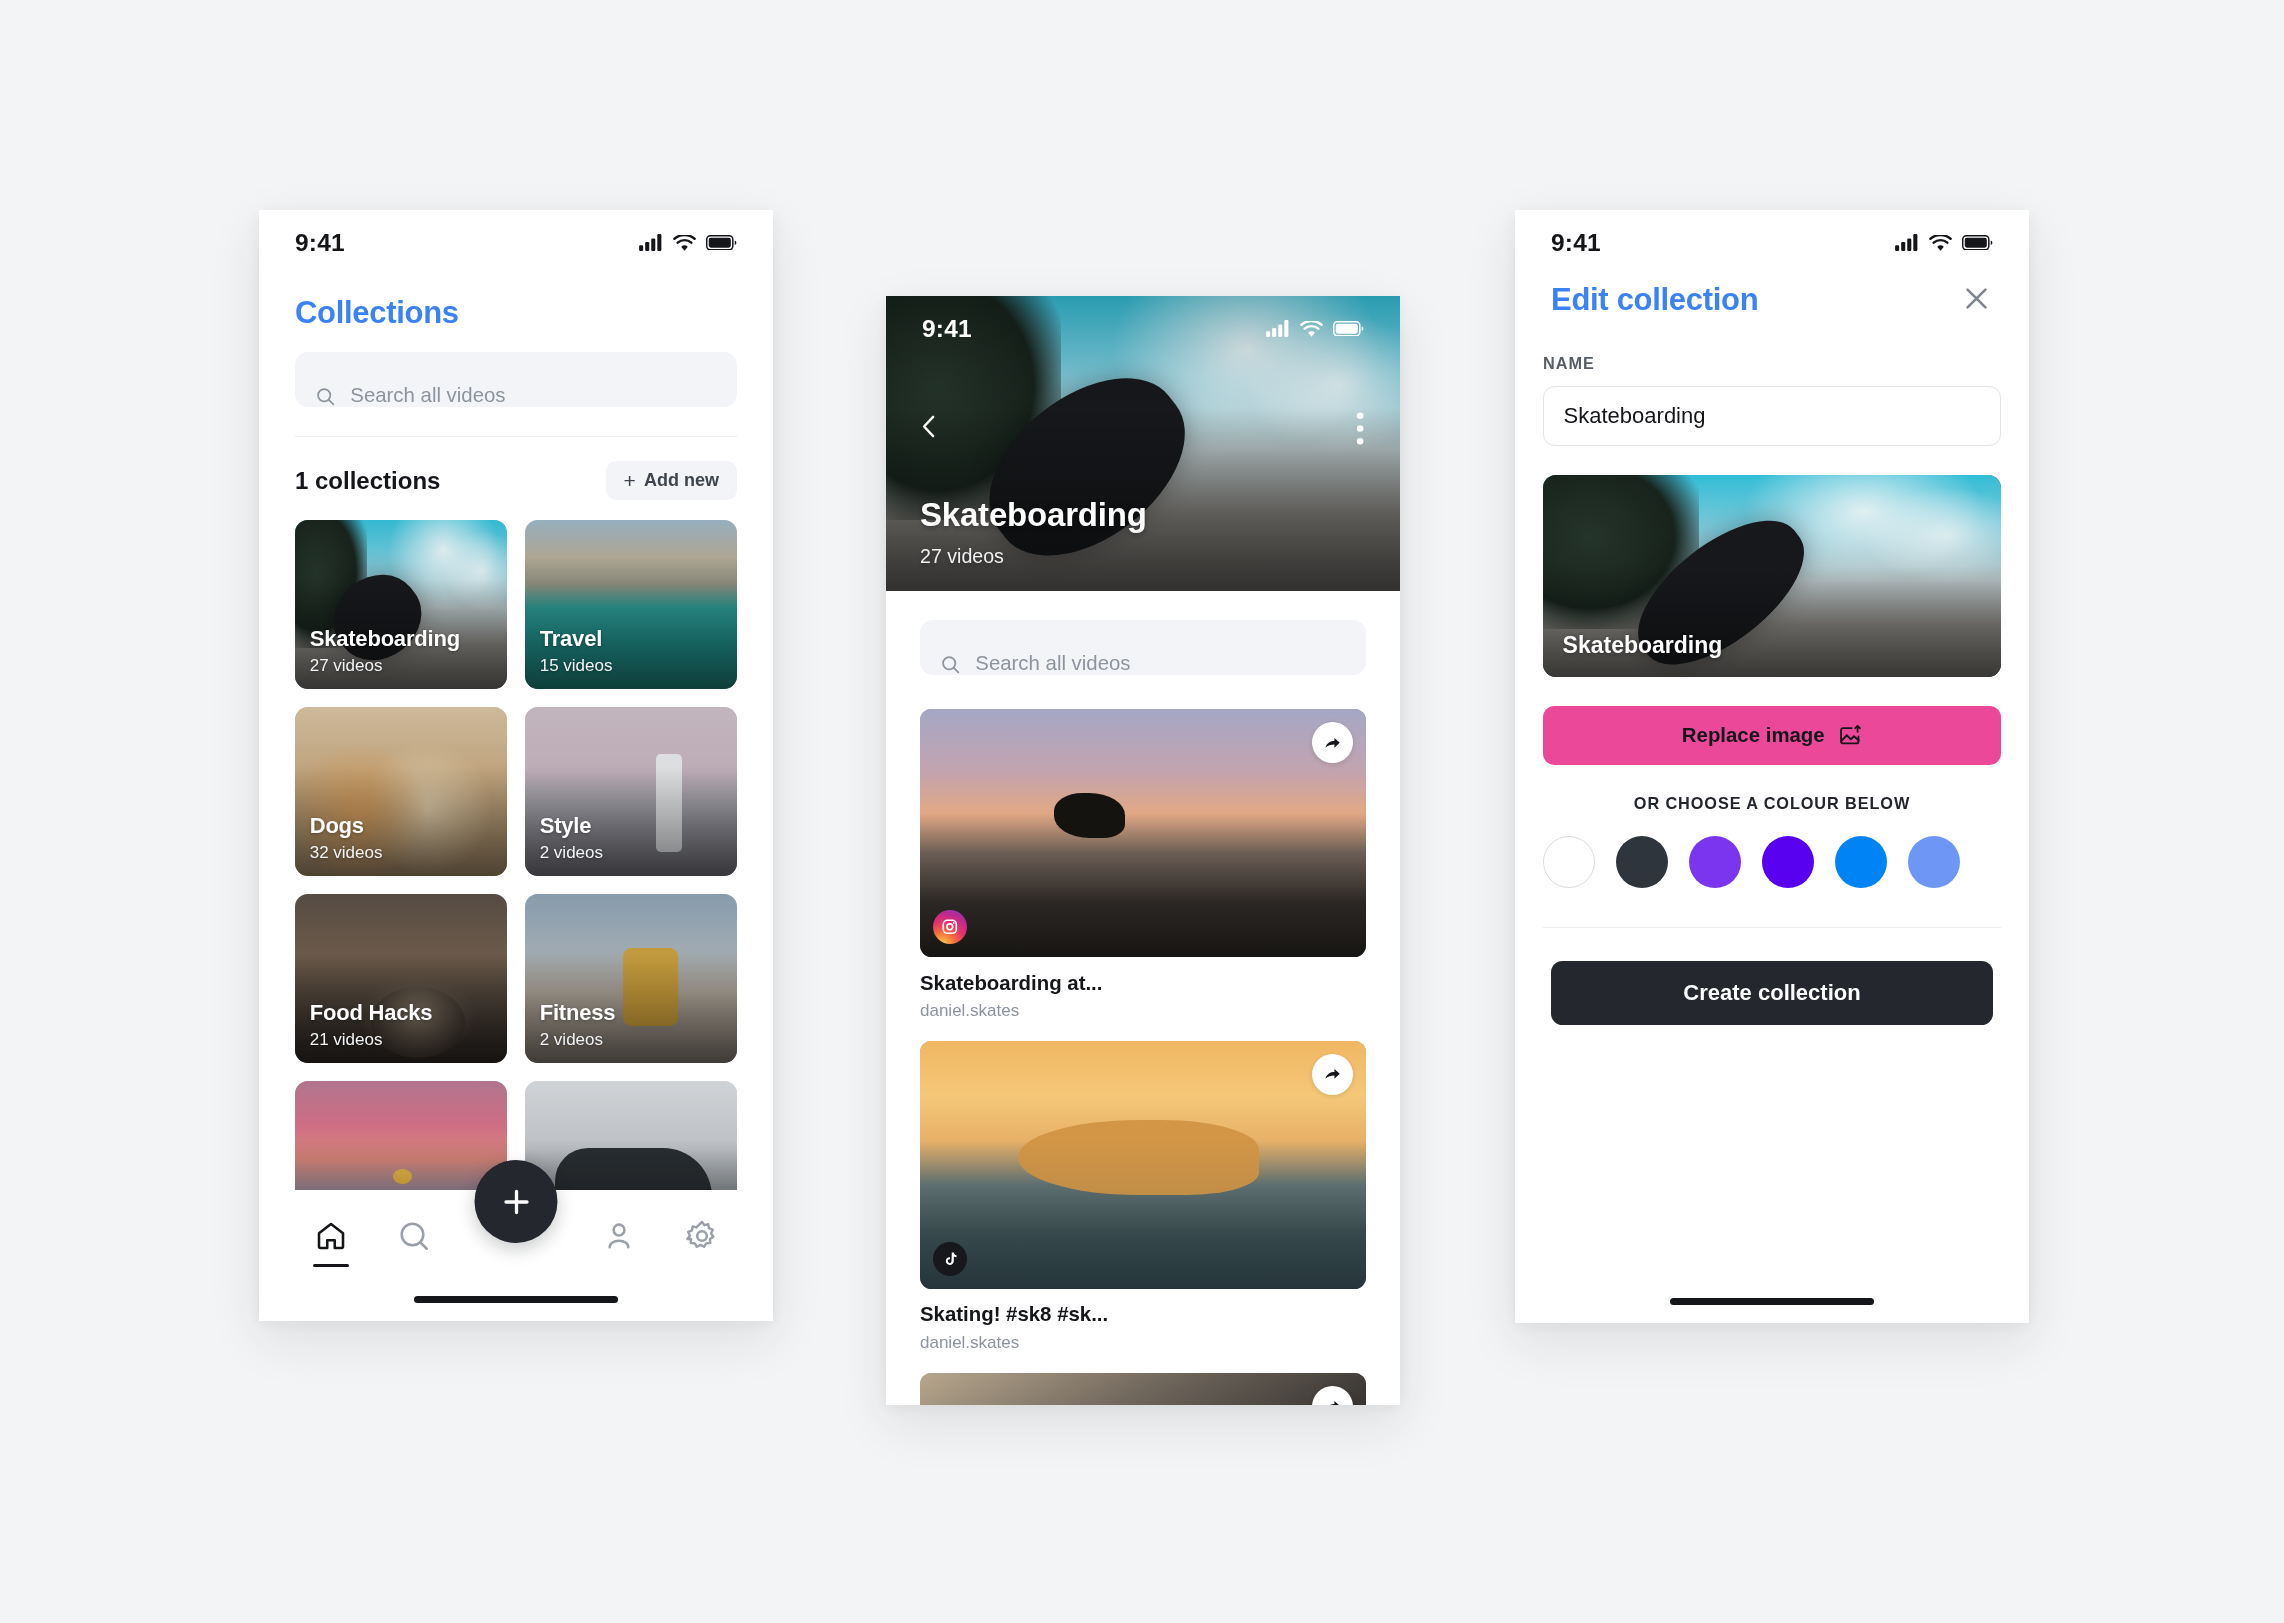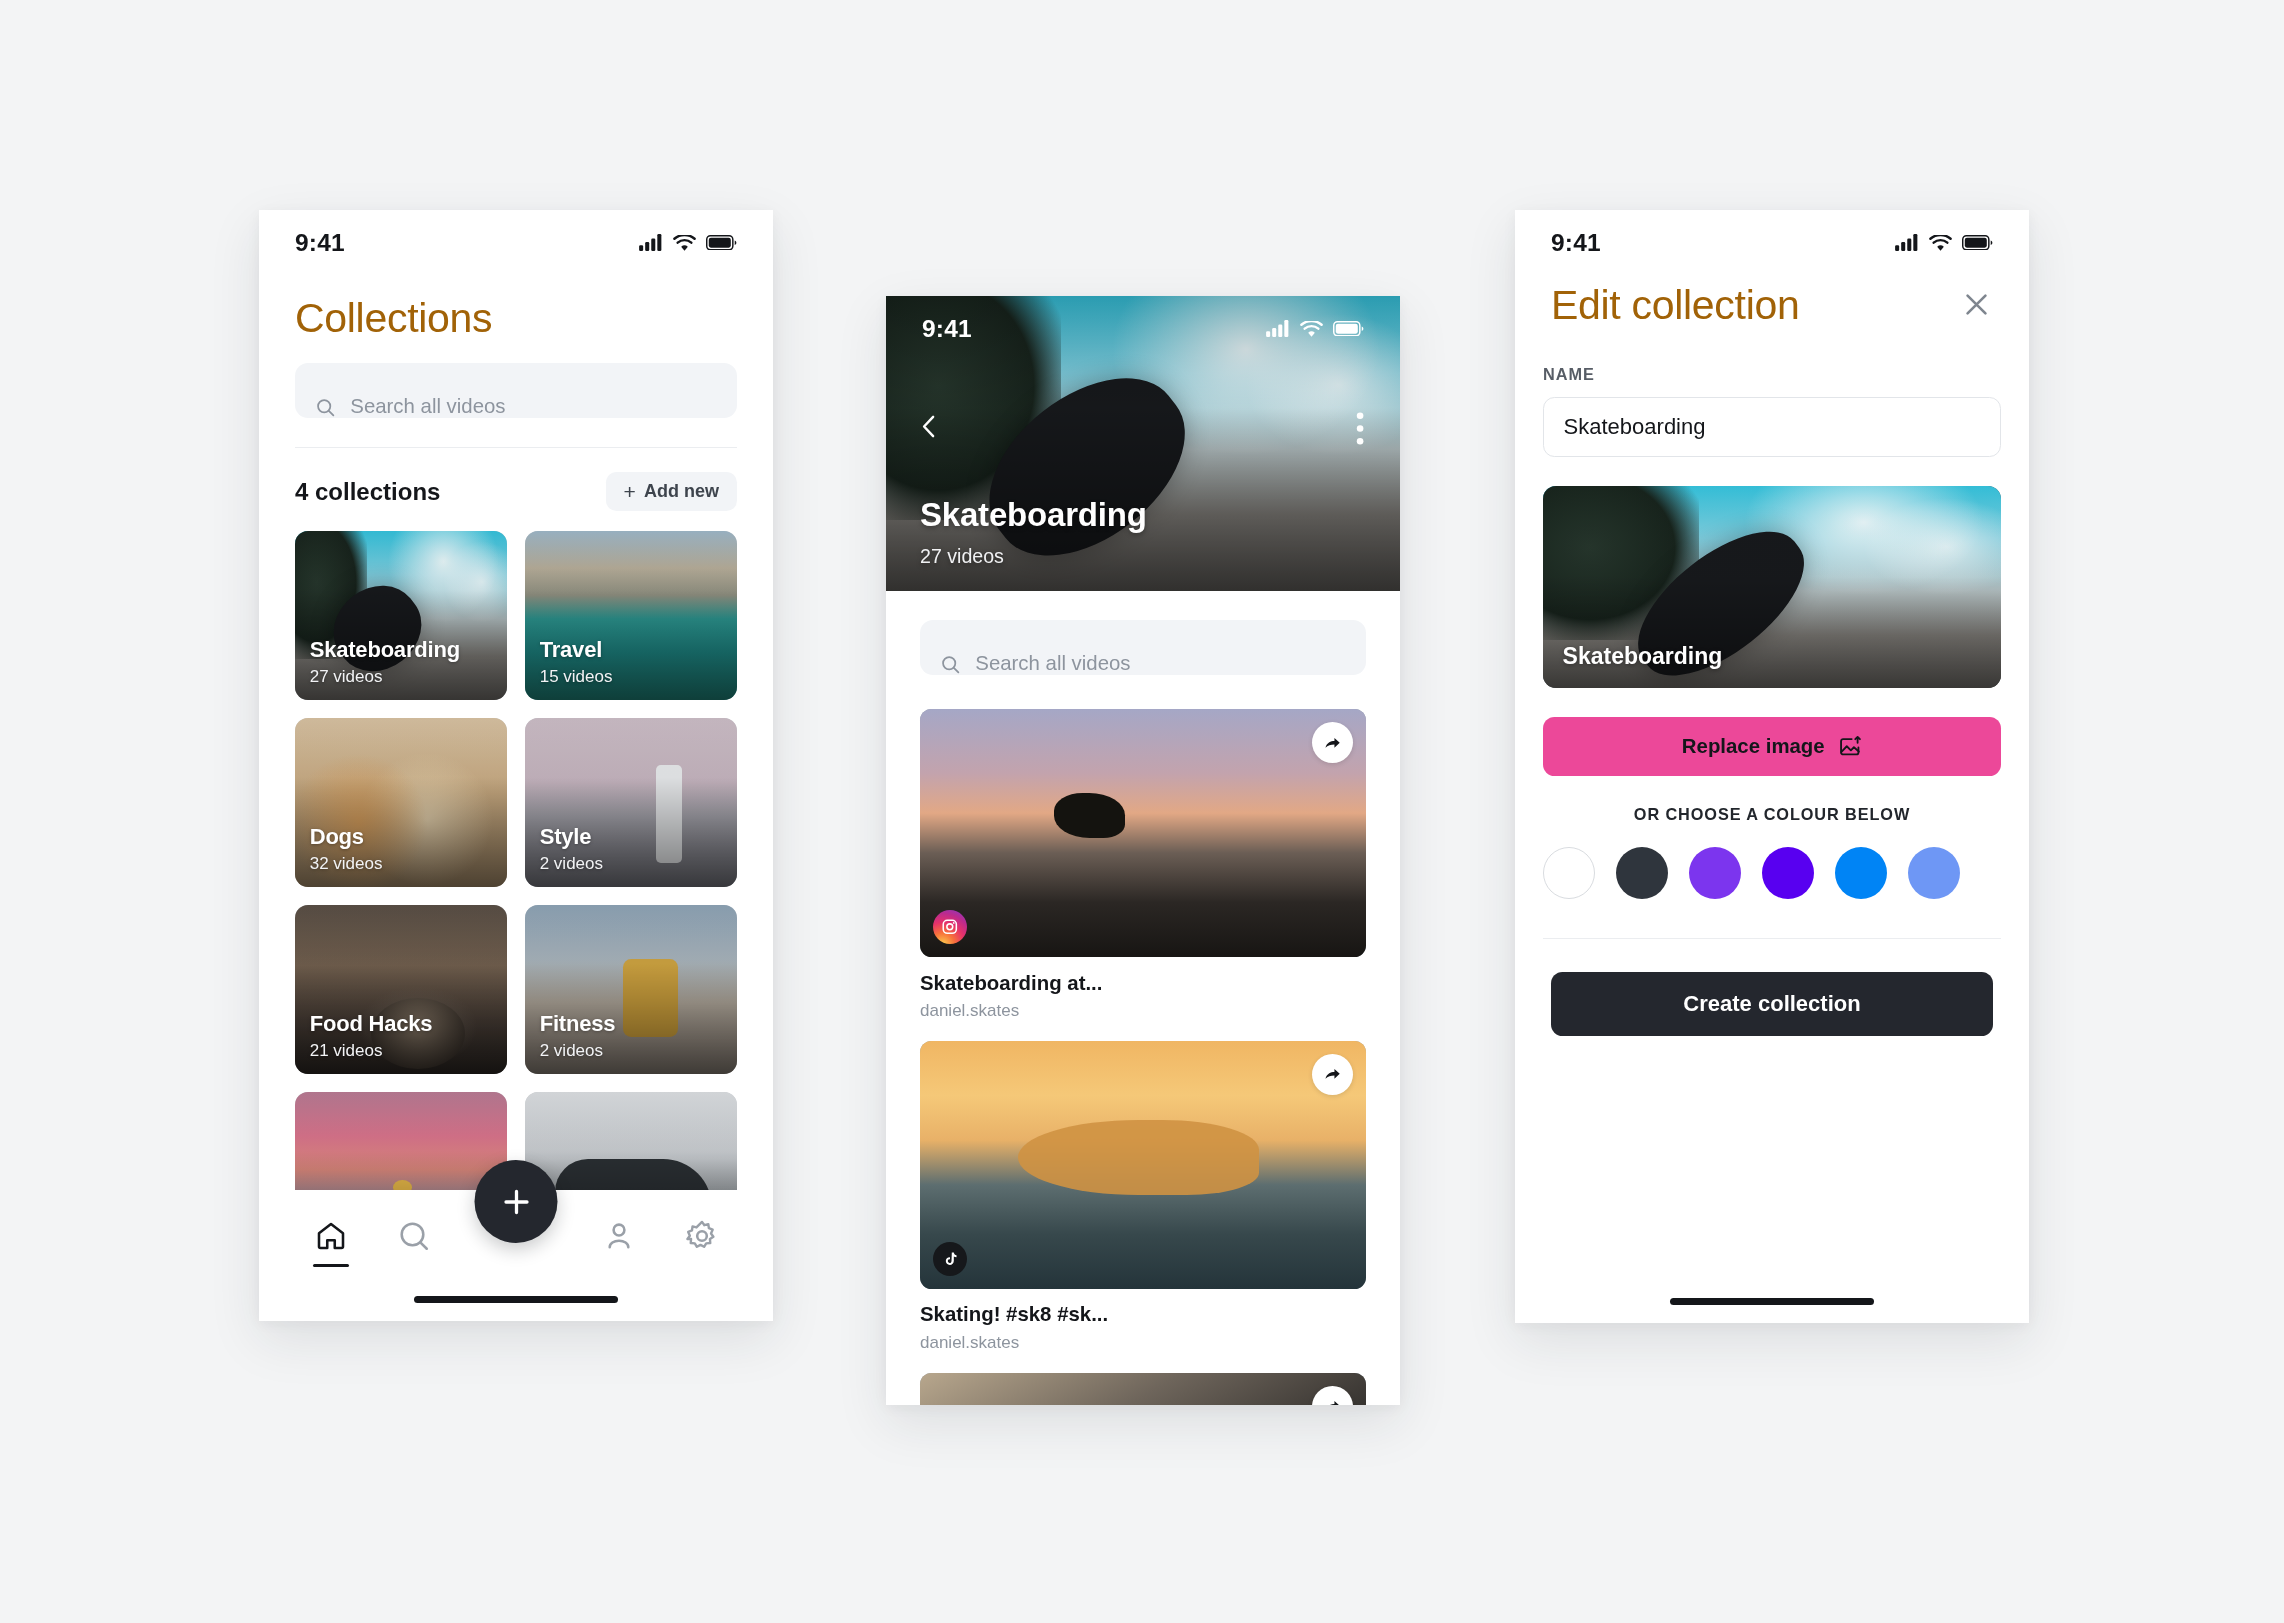--- a/index.html
+++ b/index.html
@@ -30,21 +30,21 @@
   }
   .statusbar .clock {
     font-size: 24.5px; font-weight: 700; letter-spacing: 0.2px; color: #14161a;
   }
   .statusbar.light .clock { color: #ffffff; }
   .sb-icons { display: flex; align-items: center; gap: 9.8px; }
   .sb-icons svg { display: block; }
 
   
   .page-title {
-    font-size: 41px; font-weight: 400; color: #a16207; letter-spacing: -0.3px;
+    font-size: 31px; font-weight: 700; color: #3b82f6; letter-spacing: -0.3px;
   }
 
   
   .search {
     display: flex; align-items: flex-end; gap: 14.7px;
     background: #f2f4f7; border-radius: 13px;
     height: 55px; padding: 0 19.6px;
   }
   .search .ph { font-size: 20.4px; color: #8d949e; }
   .search svg { flex: none; }
@@ -360,21 +360,21 @@
         <svg width="21" height="21" viewBox="0 0 24 24">
           <circle cx="10.5" cy="10.5" r="7" stroke="#8d949e" stroke-width="2" fill="none"></circle>
           <path d="M15.8 15.8 21 21" stroke="#8d949e" stroke-width="2" stroke-linecap="round"></path>
         </svg>
         <span class="ph">Search all videos</span>
       </div>
       <div class="divider"></div>
     </div>
 
     <div class="listbar">
-      <span class="count">4 collections</span>
+      <span class="count">1 collections</span>
       <div class="addnew">
         <span class="plus">+</span>
         <span>Add new</span>
       </div>
     </div>
 
     <div class="grid">
       <div class="card">
         <div class="ph-skate"></div>
           <div class="scrim"></div>

